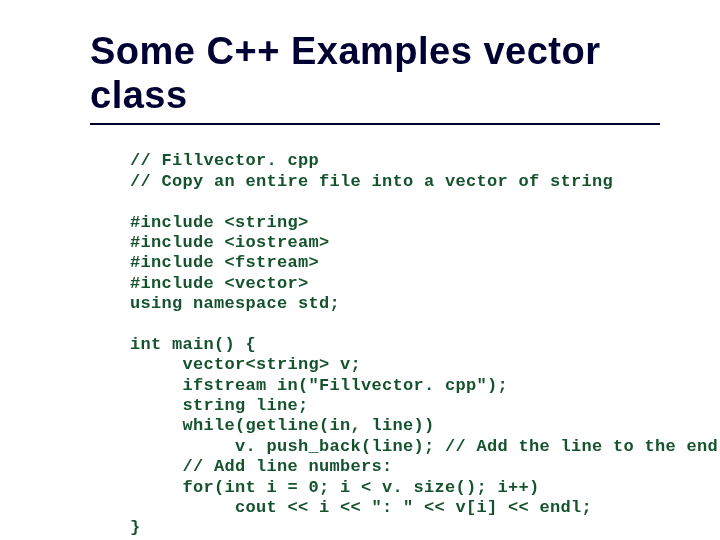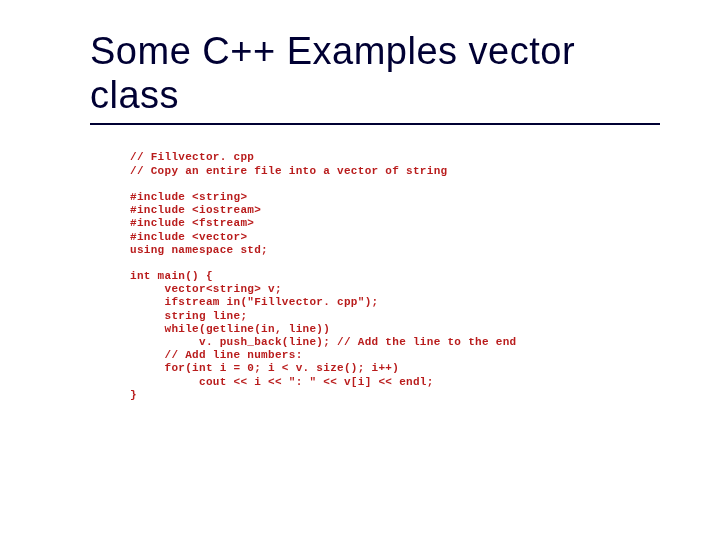--- a/index.html
+++ b/index.html
@@ -5,37 +5,37 @@
     * { margin: 0; padding: 0; box-sizing: border-box; }
     body {
       width: 720px;
       height: 540px;
       background: #ffffff;
       padding: 30px 60px 30px 90px;
       font-family: Arial, sans-serif;
     }
     .slide-title {
       font-size: 38px;
-      font-weight: normal;
+      font-weight: bold;
       color: #000033;
       line-height: 1.15;
       margin-bottom: 6px;
       letter-spacing: 0.5px;
     }
     .title-underline {
       border: none;
       border-bottom: 2px solid #000033;
       margin-bottom: 26px;
       width: 100%;
     }
     .code-block {
       font-family: "Courier New", Courier, monospace;
-      font-size: 11px;
+      font-size: 17px;
       font-weight: bold;
-      color: #b91c1c;
+      color: #14532d;
       white-space: pre;
       line-height: 1.2;
       padding-left: 40px;
       letter-spacing: 0.3px;
     }
   </style>
 </head>
 <body>
 
 <h1 class="slide-title">Some C++ Examples vector class</h1>

